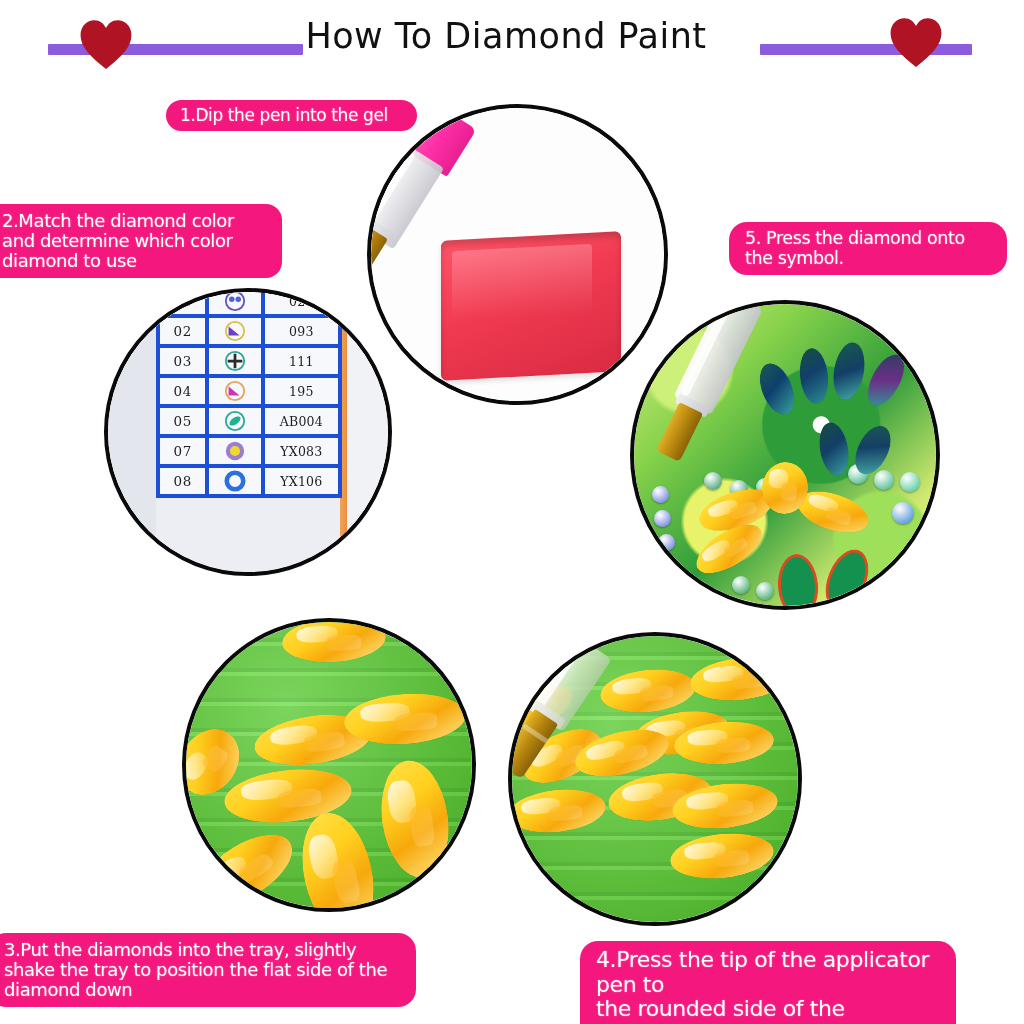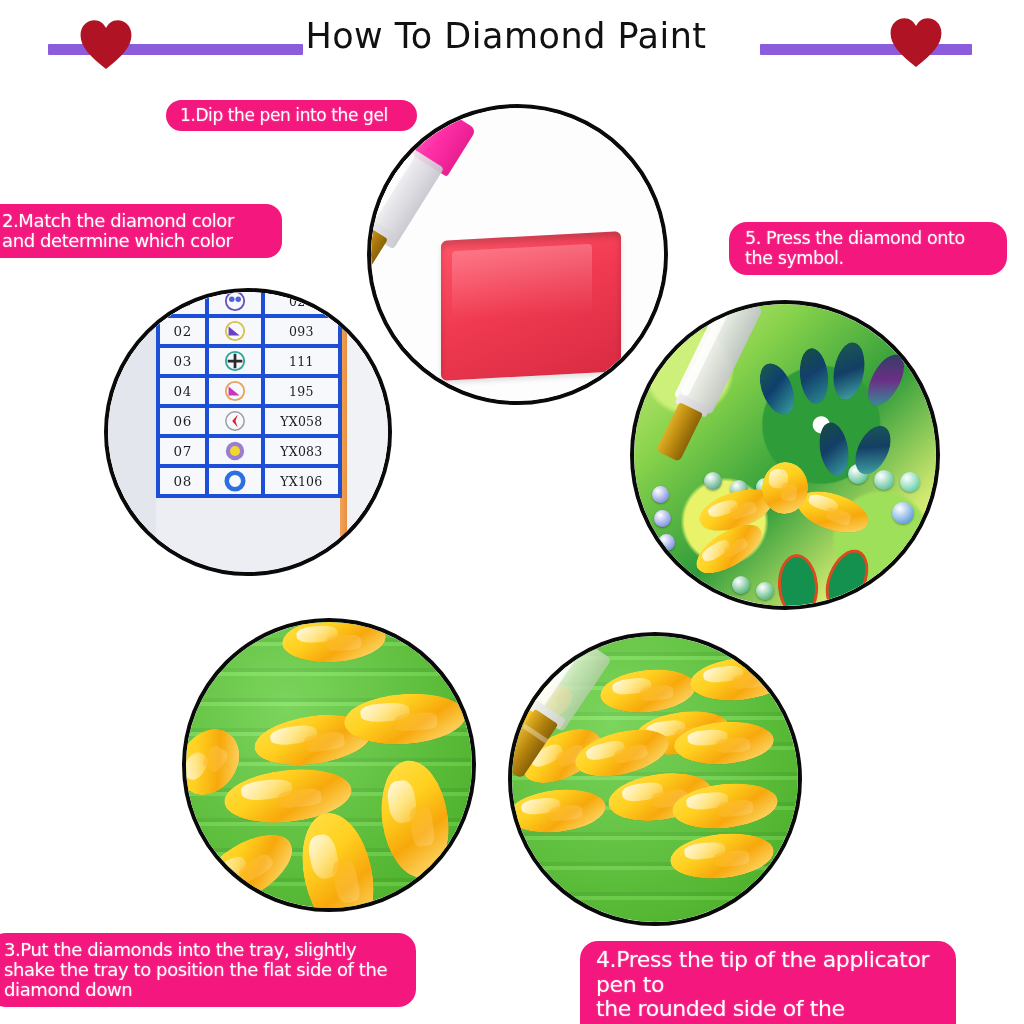--- a/index.html
+++ b/index.html
@@ -276,30 +276,30 @@
                 <div class="symwrap">
                   <svg width="22" height="22" viewBox="0 0 24 24">
                     <circle cx="12" cy="12" r="10" fill="none" stroke="#e8a45c" stroke-width="2"></circle>
                     <path d="M5 7 L17 17 L5 17 Z" fill="#c935bd"></path>
                   </svg>
                 </div>
               </td>
               <td class="code">195</td>
             </tr>
             <tr>
-              <td class="num">06</td>
-              <td class="sym">
-                <div class="symwrap">
-                  <svg width="22" height="22" viewBox="0 0 24 24">
-                    <circle cx="12" cy="12" r="10" fill="none" stroke="#9a9aa2" stroke-width="1.6"></circle>
-                    <path d="M15 5 L9 12 L15 19 L12.5 12 Z" fill="#d8202d"></path>
-                  </svg>
-                </div>
-              </td>
-              <td class="code">YX058</td>
+              <td class="num">05</td>
+              <td class="sym">
+                <div class="symwrap">
+                  <svg width="22" height="22" viewBox="0 0 24 24">
+                    <circle cx="12" cy="12" r="10" fill="none" stroke="#2fa79a" stroke-width="2"></circle>
+                    <ellipse cx="12" cy="12" rx="7" ry="3.6" fill="#19b58f" transform="rotate(-35 12 12)"></ellipse>
+                  </svg>
+                </div>
+              </td>
+              <td class="code">AB004</td>
             </tr>
             <tr>
               <td class="num">07</td>
               <td class="sym">
                 <div class="symwrap">
                   <svg width="22" height="22" viewBox="0 0 24 24">
                     <circle cx="12" cy="12" r="10" fill="#9a7fd0"></circle>
                     <circle cx="12" cy="12" r="5.5" fill="#f2d82e"></circle>
                   </svg>
                 </div>
@@ -401,20 +401,21 @@
     </div>
   </div>
 
   <div class="label" style="left:166px;top:100px;width:251px;padding:6px 14px;border-radius:16px;font-size:17px;">
     <span>1.Dip the pen into the gel</span>
   </div>
 
   <div class="label" style="left:-14px;top:204px;width:296px;padding:7px 16px;border-radius:16px;font-size:18px;">
     <span>2.Match the diamond color</span>
     <span>and determine which color</span>
+    <span>diamond to use</span>
   </div>
 
   <div class="label" style="left:729px;top:222px;width:278px;padding:7px 16px;border-radius:18px;font-size:17.5px;">
     <span>5.  Press the diamond onto</span>
     <span>the symbol.</span>
   </div>
 
   <div class="label" style="left:-12px;top:933px;width:428px;padding:7px 16px;border-radius:18px;font-size:18px;">
     <span>3.Put the diamonds into the tray, slightly</span>
     <span>shake the tray to position the flat side of the</span>

